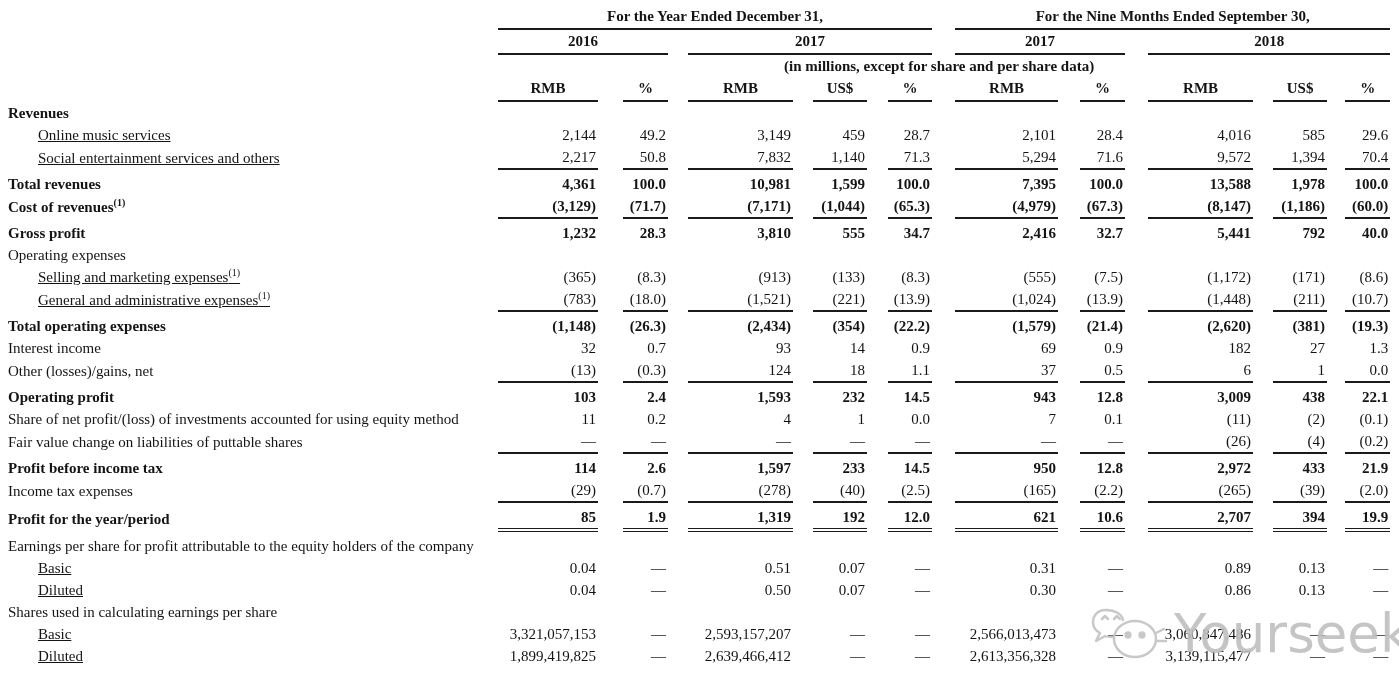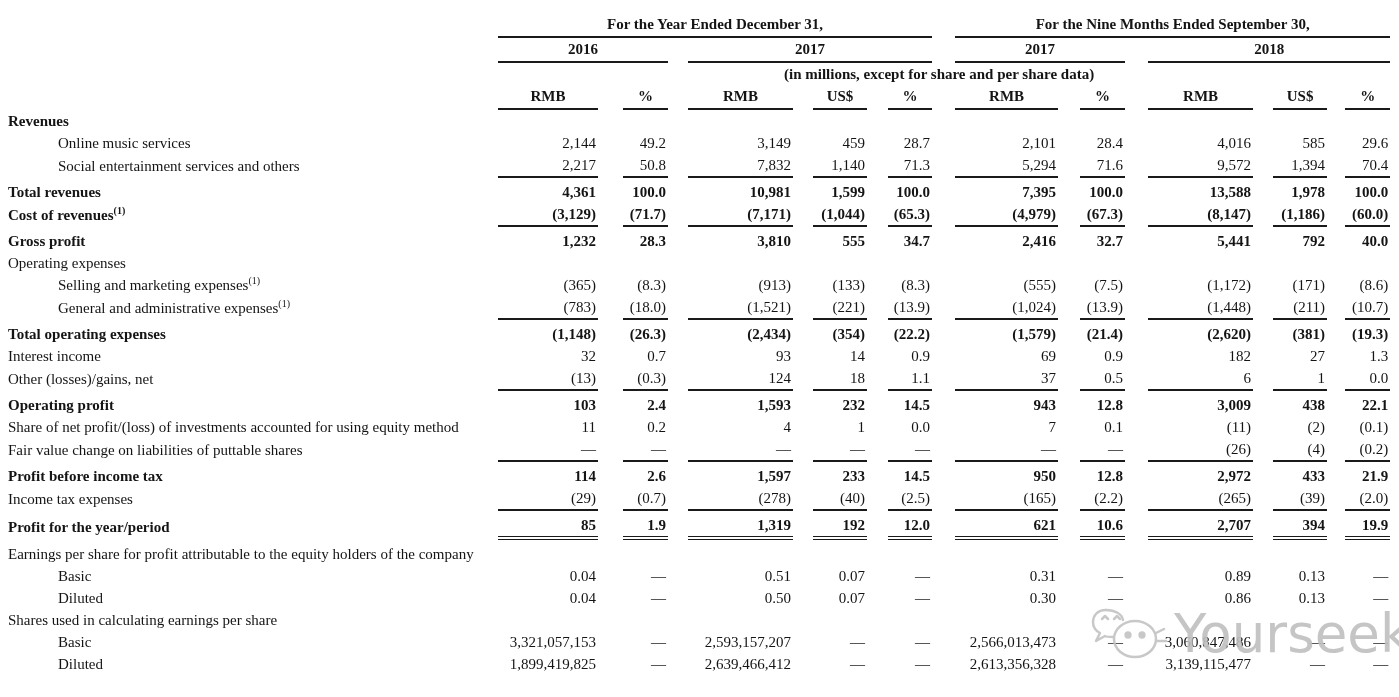--- a/index.html
+++ b/index.html
@@ -1,25 +1,25 @@
 <!DOCTYPE html>
 <html><head>
 <meta charset="utf-8">
 <style>
   html,body{margin:0;padding:0;background:#ffffff;}
   body{width:1399px;height:697px;overflow:hidden;position:relative;
        font-family:"Liberation Serif","DejaVu Serif",serif;color:#141414;}
-  table{table-layout:fixed;border-collapse:collapse;width:1399px;margin-top:13px;}
+  table{table-layout:fixed;border-collapse:collapse;width:1399px;margin-top:5px;}
   th,td{font-weight:normal;font-size:15px;line-height:20px;padding:1px 0 1px 0;vertical-align:bottom;}
   thead th{font-weight:bold;}
   thead th.hc{padding-bottom:2px;}
   .hc{text-align:center;white-space:nowrap;}
   .line{border-bottom:2px solid #1a1a1a;}
   .lab{text-align:left;padding-left:8px;}
-  .ind1{padding-left:58px;}
+  .ind1{padding-left:38px;text-decoration:underline;}
   .hang{padding-left:26px;text-indent:-18px;}
   .num{text-align:right;white-space:nowrap;padding-right:2px;}
   .r1{border-bottom:2px solid #1a1a1a;}
   .r2{border-bottom:4px double #1a1a1a;}
   tr.b th, tr.b td{font-weight:bold;}
   tr.pt th, tr.pt td{padding-top:4px;}
   .note{text-align:center;font-weight:bold;white-space:nowrap;}
   sup{font-size:10px;line-height:0;}
   .watermark{position:absolute;left:1090px;top:603px;display:flex;align-items:center;gap:6px;
              opacity:.9;pointer-events:none;}

